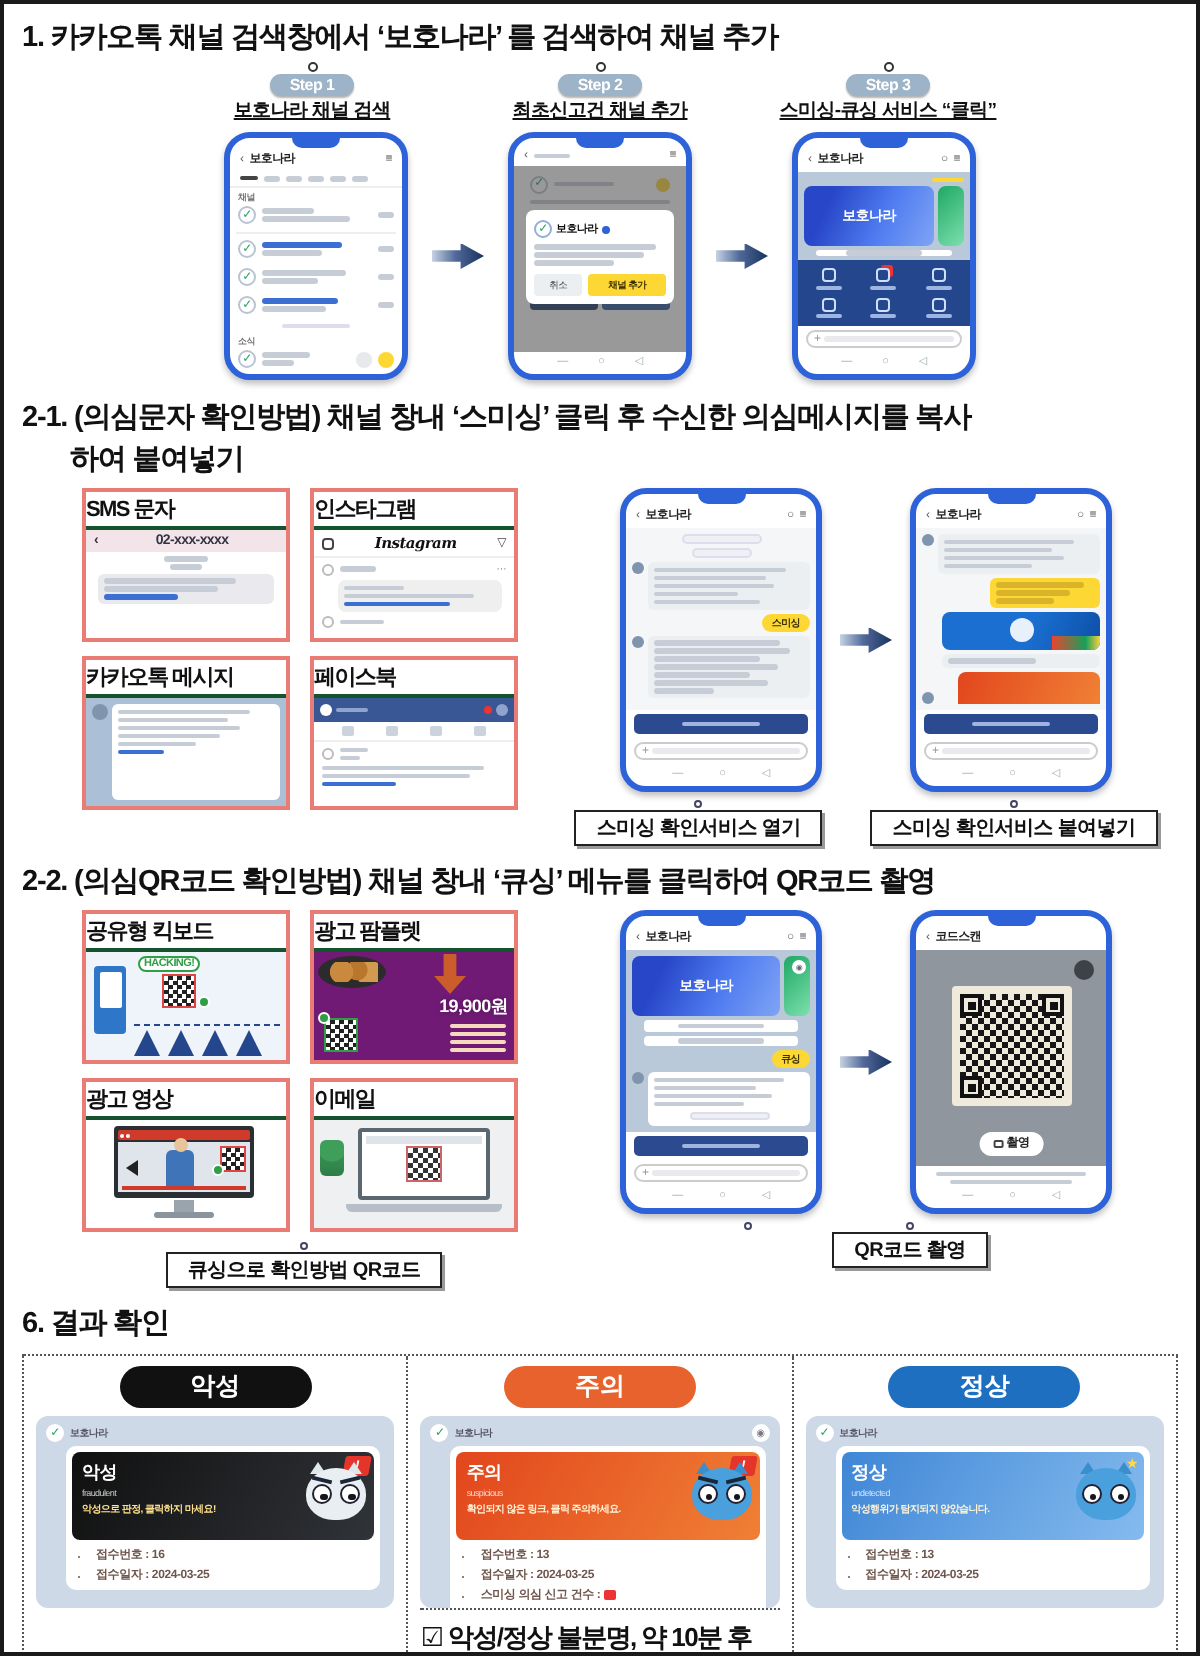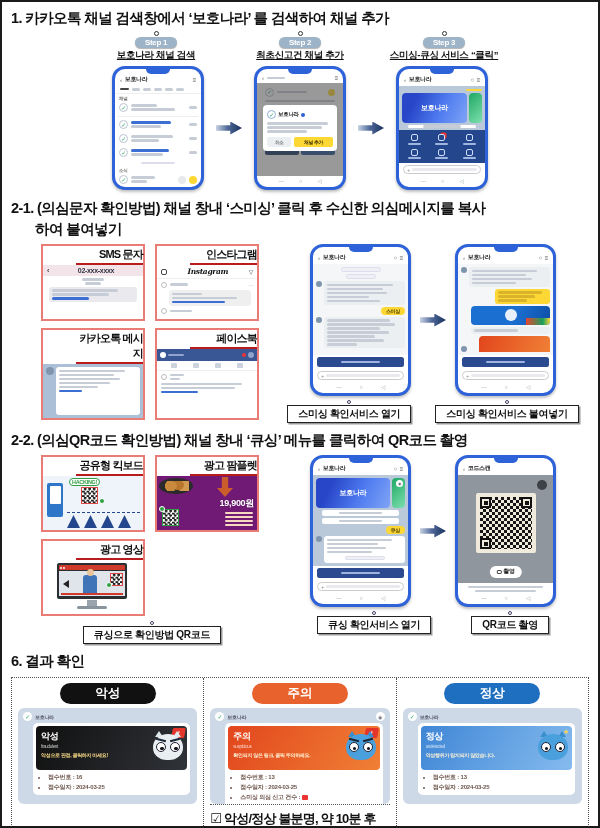--- a/index.html
+++ b/index.html
@@ -78,21 +78,21 @@
   .bluecard .redstrip { position:absolute; right:0; bottom:0; width:30%; height:7px; background:linear-gradient(90deg,#e8452f,#16a05c 70%,#ffd23c); border-radius:0 0 4px 0; }
   .orangecard { margin-left:10px; height:16px; border-radius:4px 4px 0 0; background:linear-gradient(110deg,#e2461d,#f08035); }
 
   .arrow { width:26px; height:13px; flex:none; background:linear-gradient(90deg,#c6d2e2,#51699a 45%,#16325c); clip-path:polygon(0 28%,55% 28%,55% 0,100% 50%,55% 100%,55% 72%,0 72%); }
 
   
   .flow { display:flex; gap:14px; align-items:flex-start; margin-top:3px; }
   .leftcol { width:252px; padding-left:30px; }
   .srcgrid { display:grid; grid-template-columns:104px 104px; gap:7px 10px; }
   .src { border:2px solid #e97c74; background:#fff; display:flex; flex-direction:column; }
-  .src-title { font-size:11px; font-weight:800; text-align:right; padding:1px 0; border-bottom:2px solid #b91c1c; letter-spacing:-0.8px;margin-left:33px; }
+  .src-title { font-size:11px; font-weight:800; text-align:left; padding:1px 0; border-bottom:2px solid #14532d; letter-spacing:-0.8px; }
   .src-body { height:54px; position:relative; overflow:hidden; background:#fff; }
   .capwrap { display:flex; flex-direction:column; align-items:center; margin-top:5px; }
   .cap-dot { width:4px; height:4px; border:1px solid #446; border-radius:50%; background:#fff; margin-bottom:1px; }
   .cap { border:1.6px solid #222; font-size:10px; font-weight:800; text-align:center; padding:1px 10px; box-shadow:1.5px 1.5px 0 #999; background:#fff; white-space:nowrap; }
   .rightcol { flex:1; display:flex; flex-direction:column; align-items:center; }
   .phones2 { display:flex; align-items:center; gap:9px; }
   .plabels { display:flex; gap:24px; margin-top:4px; }
 
   
   .sms-top { background:#f2e4e9; font-size:7px; font-weight:700; color:#334; display:flex; align-items:center; padding:2px 4px; gap:4px; }
@@ -695,20 +695,33 @@
                   <span class="gbadge" style="right:13px;top:11px"></span>
                   <span class="vprog"></span>
                 </div>
               </div>
               <span class="stand"></span>
               <span class="standbase"></span>
             </div>
           </div>
         </div>
 
+        <div class="src">
+          <div class="src-title">이메일</div>
+          <div class="src-body">
+            <div class="mail">
+              <span class="plant"></span>
+              <div class="laptop">
+                <div class="lwin"></div>
+                <div class="lqr"></div>
+              </div>
+              <span class="lbase"></span>
+            </div>
+          </div>
+        </div>
       </div>
 
       <div class="capwrap">
         <span class="cap-dot"></span>
         <div class="cap">큐싱으로 확인방법 QR코드</div>
       </div>
     </div>
 
     <div class="rightcol">
       <div class="phones2">
@@ -797,21 +810,20 @@
               <span>—</span>
               <span>○</span>
               <span>◁</span>
             </div>
         </div>
       </div>
 
       <div class="plabels" style="gap:40px">
         <div class="capwrap" style="margin-top:0">
           <span class="cap-dot"></span>
-          <div class="cap">큐싱 확인서비스 열기</div>
         </div>
         <div class="capwrap" style="margin-top:0">
           <span class="cap-dot"></span>
           <div class="cap">QR코드 촬영</div>
         </div>
       </div>
     </div>
   </div>
 
   <div class="sec-title" style="margin-top:8px">6. 결과 확인</div>

